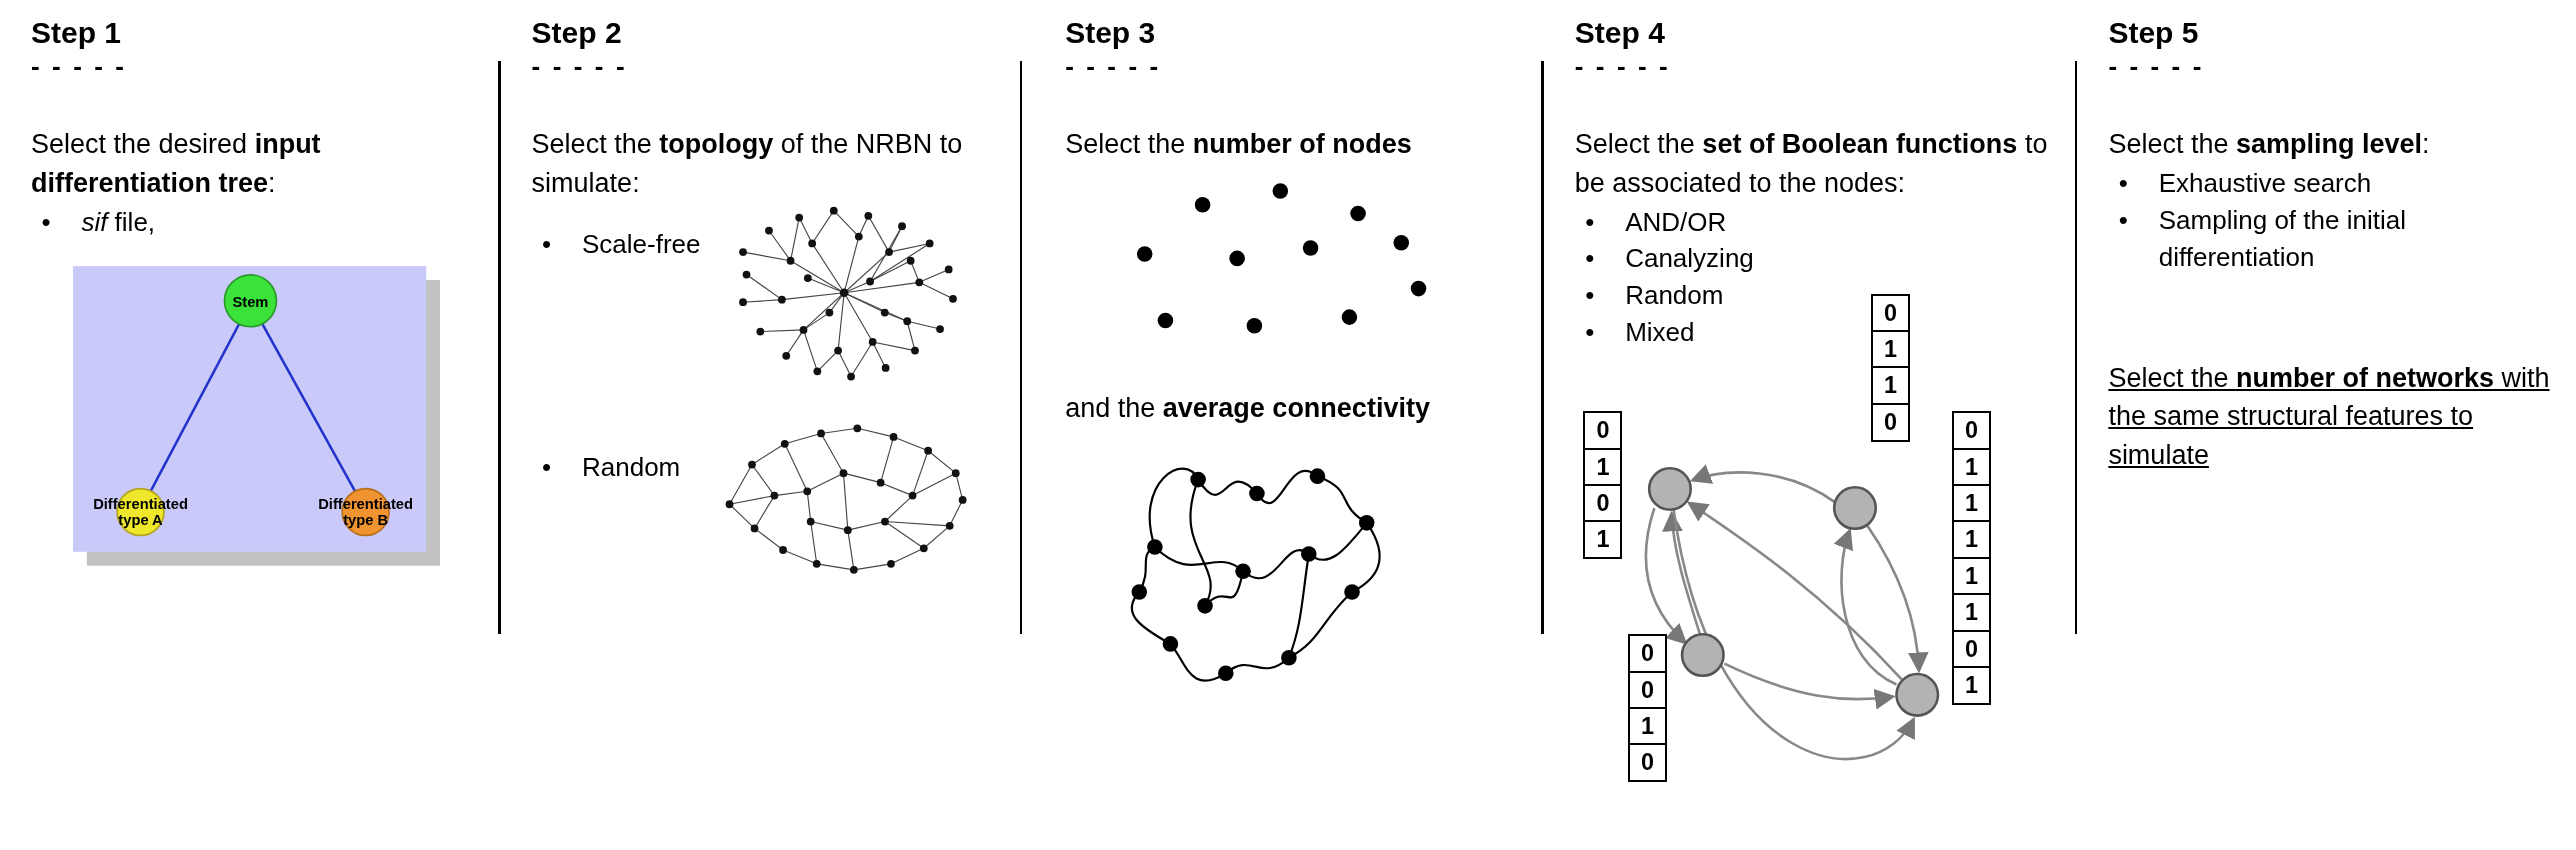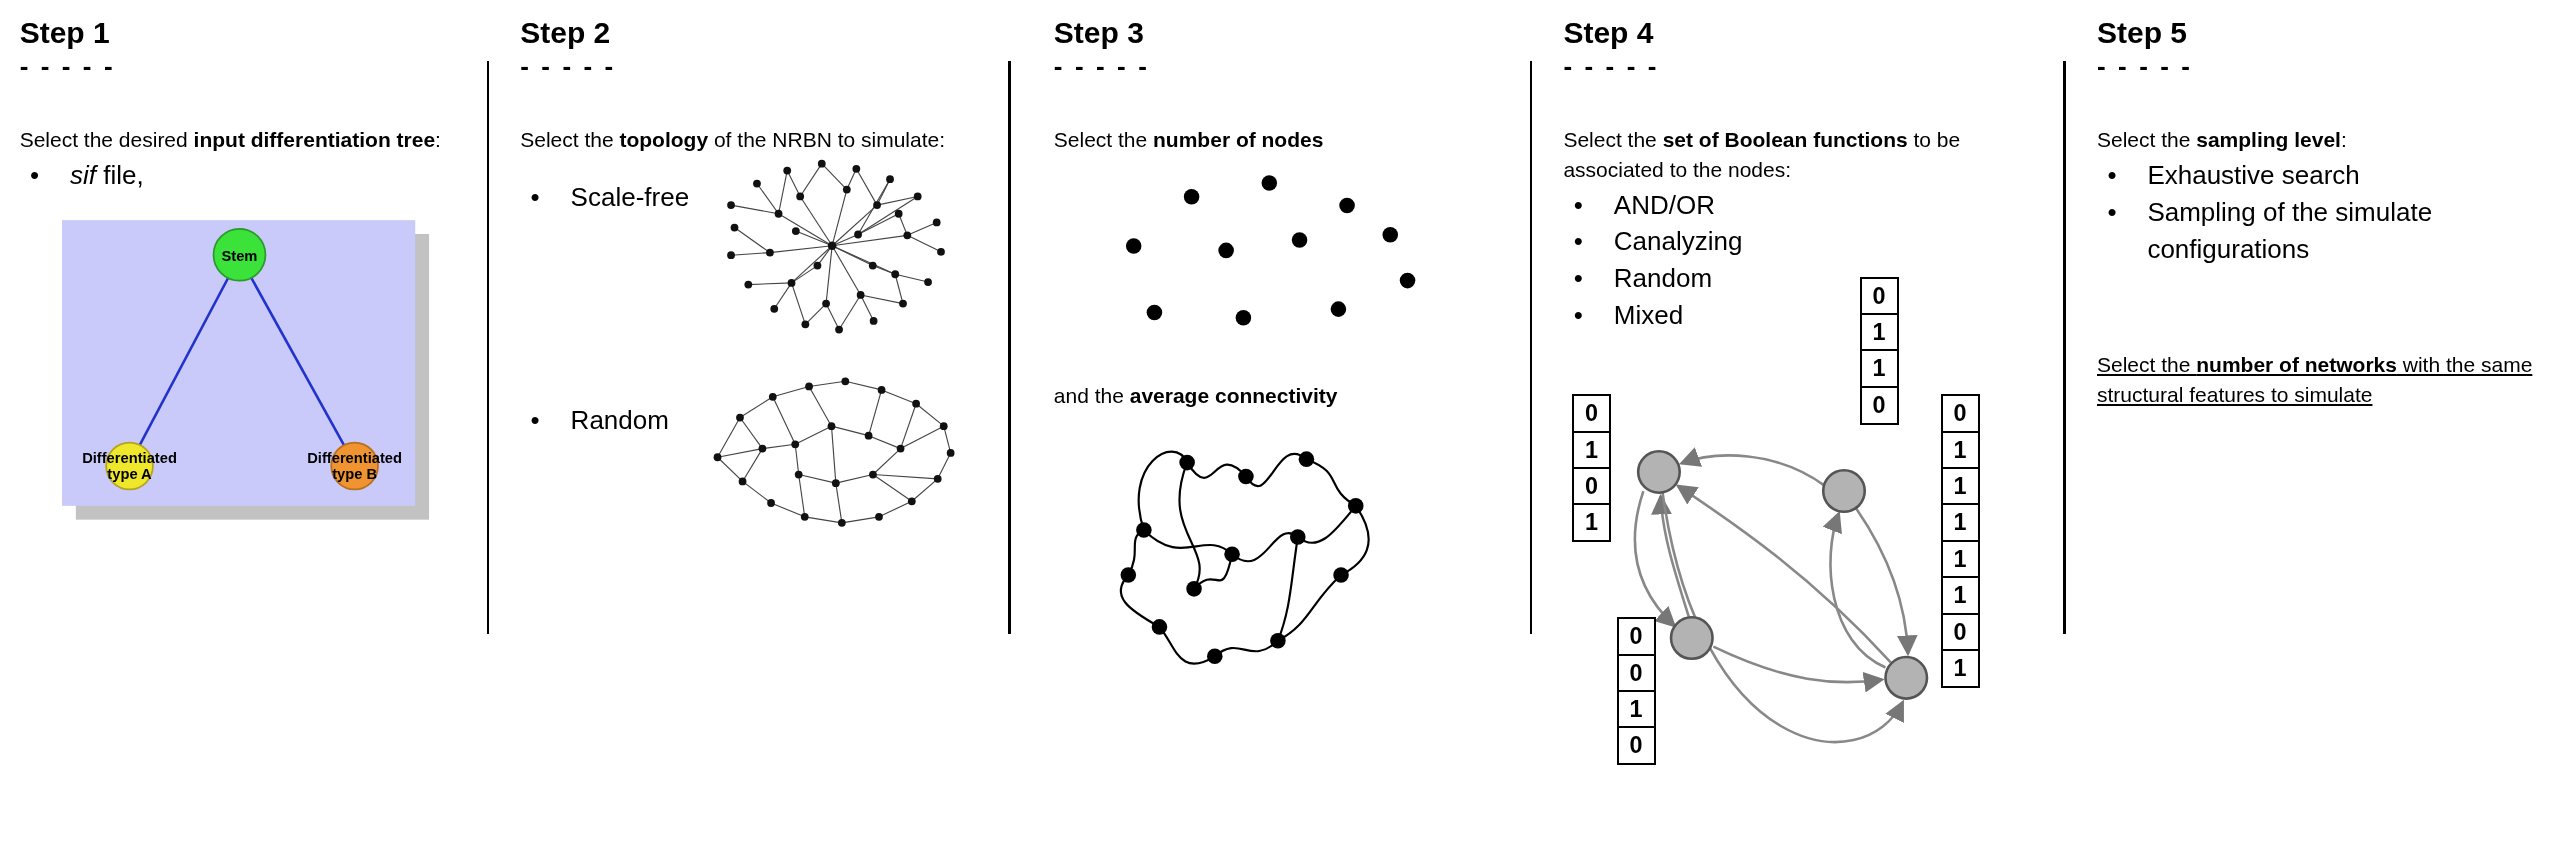--- a/index.html
+++ b/index.html
@@ -2,32 +2,32 @@
 <html style="font-size:14px"><head>
 <meta charset="utf-8">
 <style>
   * { box-sizing: border-box; }
   html, body { margin: 0; padding: 0; }
   body {
     width: 2576px; height: 851px; background: #ffffff;
     font-family: "Liberation Sans", sans-serif; color: #000;
     overflow: hidden;
   }
-  .page { display: flex; width: 2576px; height: 851px; align-items: flex-start; justify-content: flex-end; }
+  .page { display: flex; width: 2576px; height: 851px; align-items: flex-start; }
   .col { padding: 12px 24px 0 31px; flex-shrink: 0; }
   .col-1 { width: 498px; }
   .col-2 { width: 519px; }
   .col-3 { width: 507px; margin-left: 12px; }
   .col-4 { width: 531px; }
   .col-5 { width: 510px; }
   .vline { width: 2.6px; height: 573px; background: #000; margin-top: 61px; flex-shrink: 0; }
 
   .title  { font-size: 30px; font-weight: 700; margin: 3.5px 0 1.7px; }
   .dashes { font-size: 26px; font-weight: 700; letter-spacing: 2.6px; margin: 0 0 43px; }
-  .intro  { font-size: 21px; line-height: 1.42; margin: 0; }
+  .intro  { font-size: 27px; line-height: 1.42; margin: 0; }
   .intro b { font-weight: 700; }
   .bullets { list-style: none; margin: 1.7px 0 0; padding: 0; font-size: 26px; line-height: 1.42; }
   .bullets li { display: flex; }
   .bullets li::before { content: "\2022"; width: 40px; padding-left: 10.4px; flex-shrink: 0; }
   .col-1 .bullets span.wrapnarrow { max-width: 346px; display: inline-block; }
 
   figure { margin: 0; }
   .tree-fig { margin: 26px 0 0 42px; display: block; }
   .tree-node-label { font-size: 17px; font-weight: 700; fill: #000; }
 
@@ -406,20 +406,20 @@
 
   <section class="col col-5">
     <h2 class="title">Step 5</h2>
     <div class="dashes">- - - - -</div>
     <p class="intro"><span>Select the </span><b>sampling level</b><span>:</span></p>
     <ul class="bullets">
       <li>
           <span>Exhaustive search</span>
         </li>
       <li>
-          <span>Sampling of the simulate configurations</span>
+          <span>Sampling of the initial differentiation</span>
         </li>
     </ul>
     <p class="intro second-para"><span>Select the </span><b>number of networks</b><span> with the same structural features to simulate</span></p>
   </section>
 
 </div>
 
 
 </body></html>

